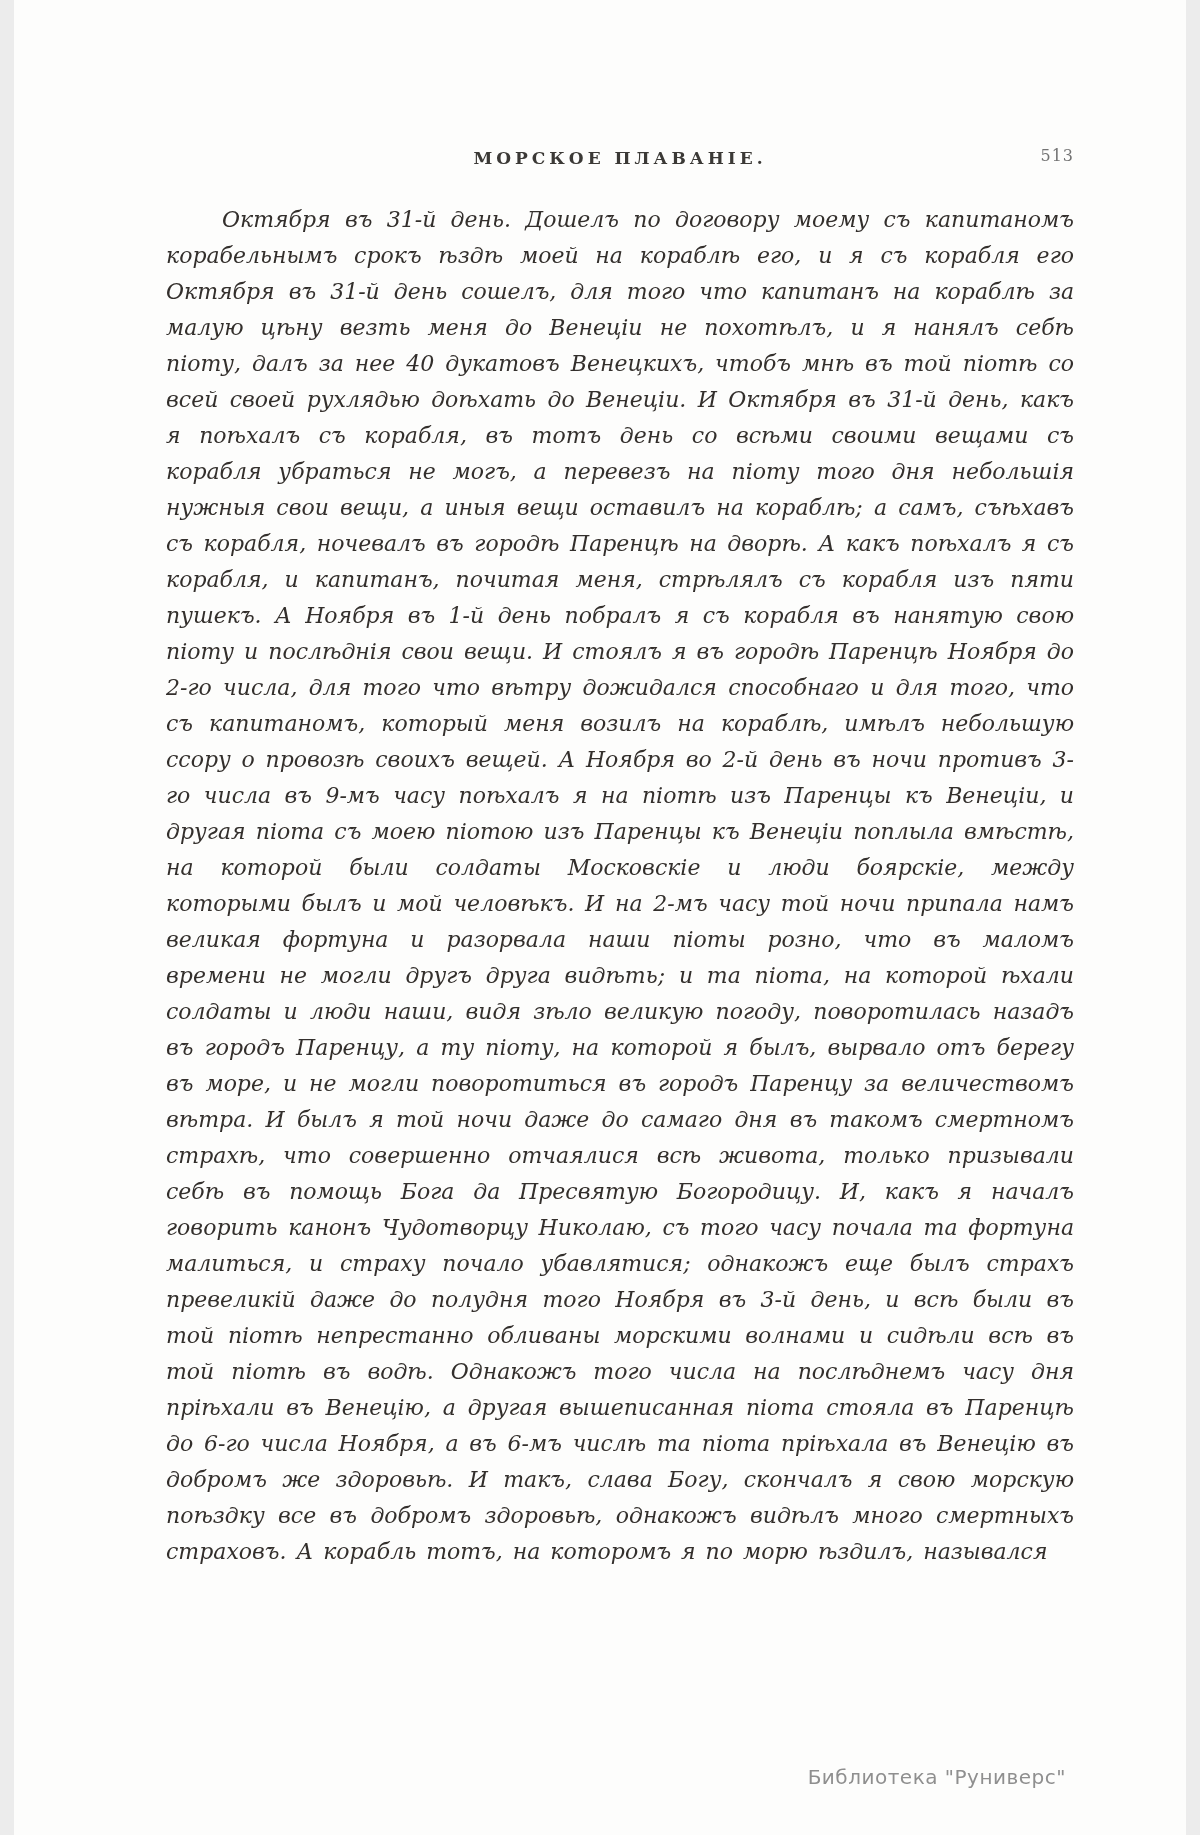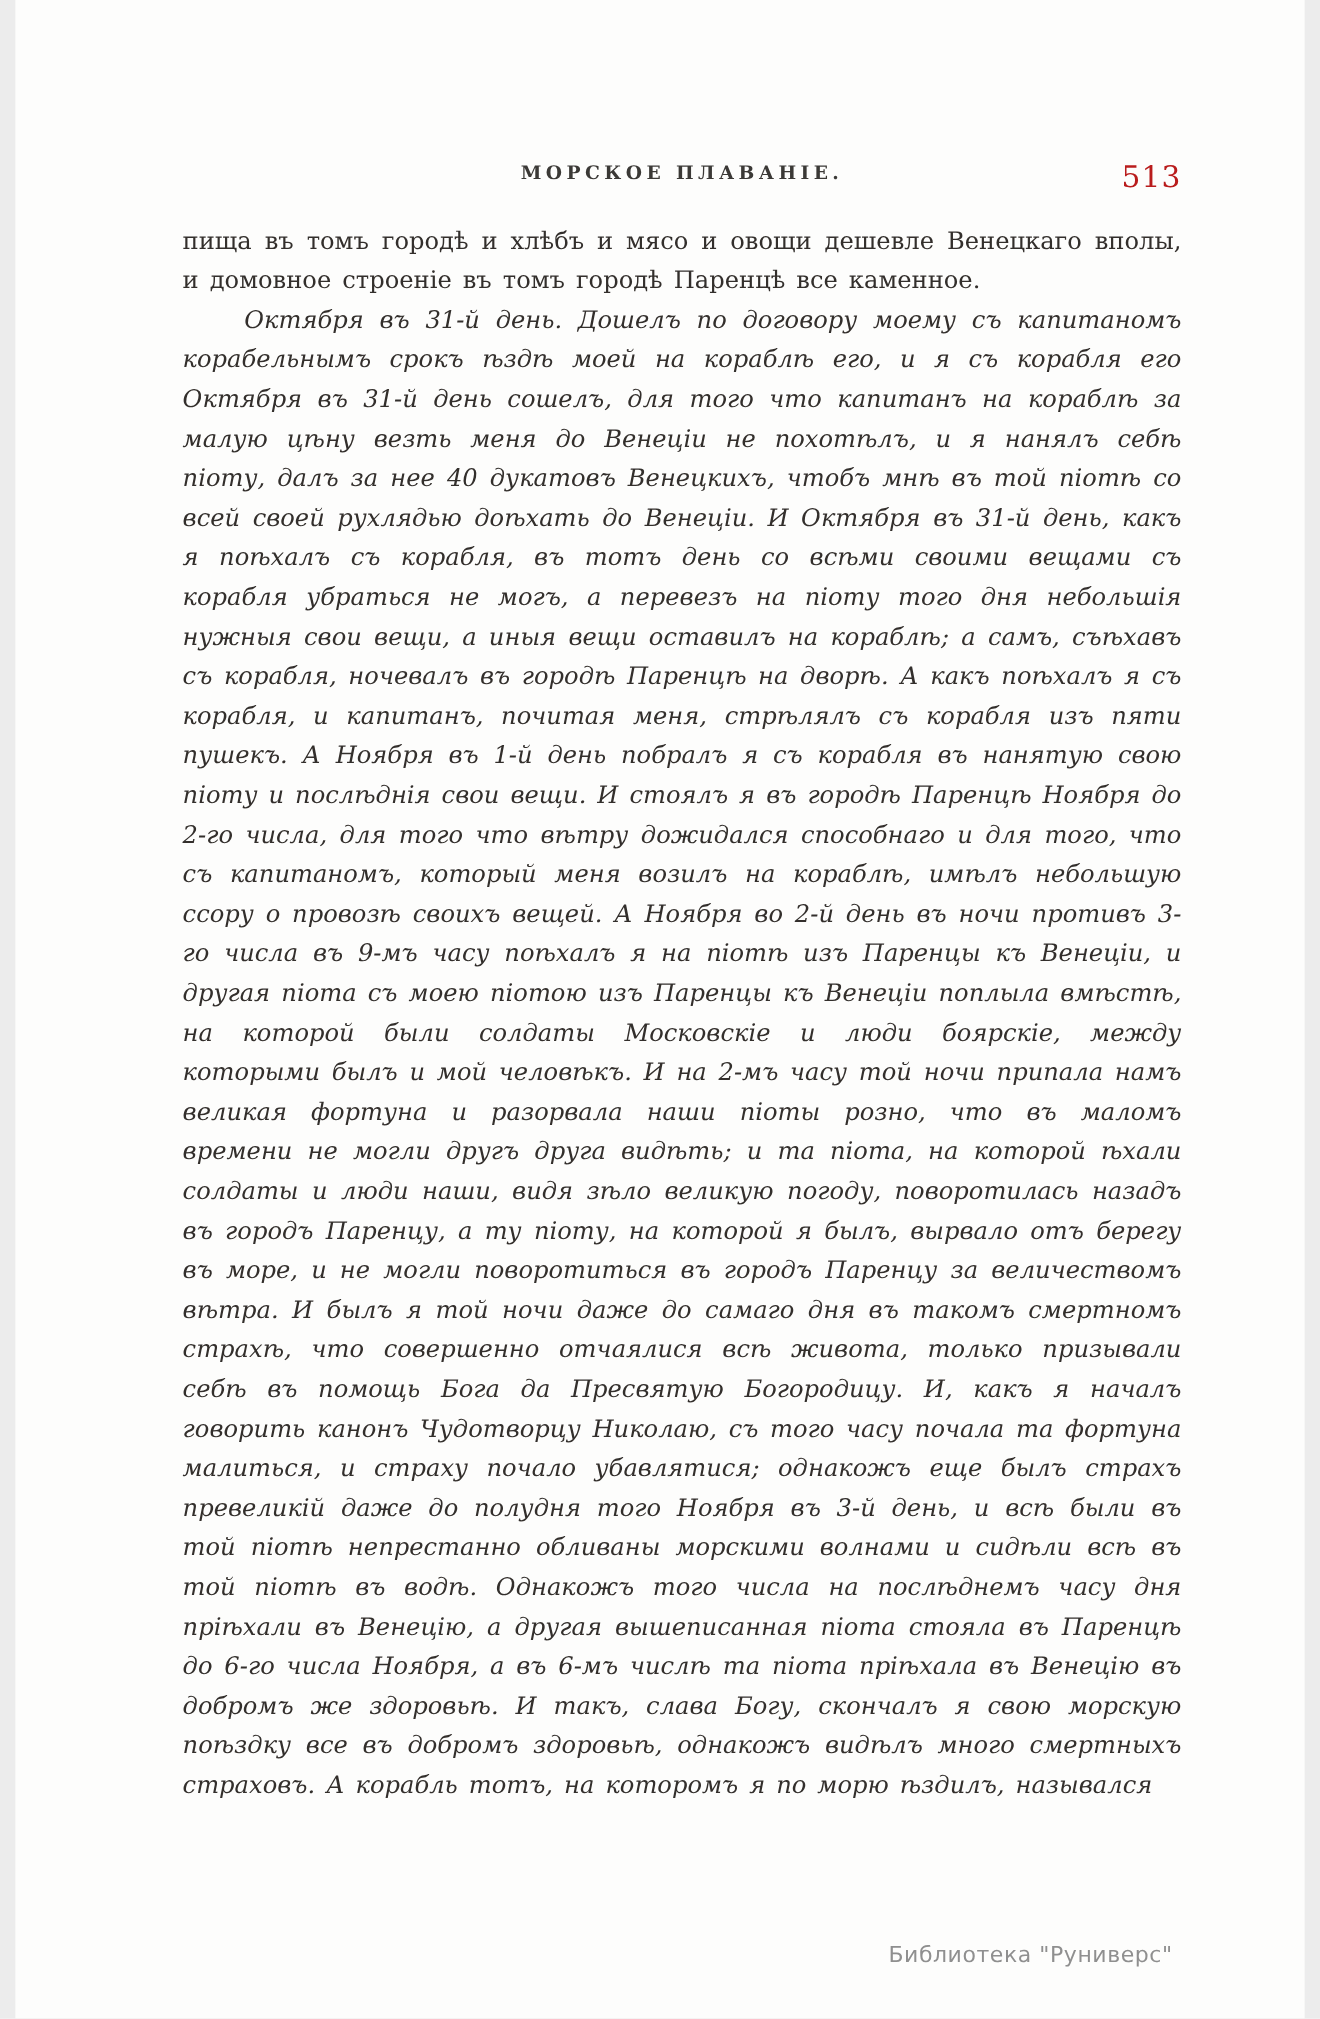--- a/index.html
+++ b/index.html
@@ -35,23 +35,23 @@
     text-align: center;
     font-size: 17px;
     font-weight: bold;
     letter-spacing: 4px;
     color: #3b3936;
   }
   .page-number {
     position: absolute;
     right: 0;
     top: -2px;
-    font-size: 27px;
+    font-size: 16px;
     letter-spacing: 1px;
-    color: #b91c1c;
+    color: #737373;
   }
   .body-text p {
     margin: 0;
     font-size: 22px;
     line-height: 36px;
     text-align: justify;
     word-spacing: 3px;
     color: #332f2c;
   }
   .body-text p.indented {
@@ -71,18 +71,17 @@
 </head>
 <body>
 
 <div class="page">
   <div class="content">
     <div class="running-head">
       <span class="running-title">МОРСКОЕ ПЛАВАНІЕ.</span>
       <span class="page-number">513</span>
     </div>
     <div class="body-text">
-      <p>пища въ томъ городѣ и хлѣбъ и мясо и овощи дешевле Венецкаго вполы, и домовное строеніе въ томъ городѣ Паренцѣ все каменное.</p>
       <p class="indented">Октября въ 31-й день. Дошелъ по договору моему съ капитаномъ корабельнымъ срокъ ѣздѣ моей на кораблѣ его, и я съ корабля его Октября въ 31-й день сошелъ, для того что капитанъ на кораблѣ за малую цѣну везть меня до Венеціи не похотѣлъ, и я нанялъ себѣ піоту, далъ за нее 40 дукатовъ Венецкихъ, чтобъ мнѣ въ той піотѣ со всей своей рухлядью доѣхать до Венеціи. И Октября въ 31-й день, какъ я поѣхалъ съ корабля, въ тотъ день со всѣми своими вещами съ корабля убраться не могъ, а перевезъ на піоту того дня небольшія нужныя свои вещи, а иныя вещи оставилъ на кораблѣ; а самъ, съѣхавъ съ корабля, ночевалъ въ городѣ Паренцѣ на дворѣ. А какъ поѣхалъ я съ корабля, и капитанъ, почитая меня, стрѣлялъ съ корабля изъ пяти пушекъ. А Ноября въ 1-й день побралъ я съ корабля въ нанятую свою піоту и послѣднія свои вещи. И стоялъ я въ городѣ Паренцѣ Ноября до 2-го числа, для того что вѣтру дожидался способнаго и для того, что съ капитаномъ, который меня возилъ на кораблѣ, имѣлъ небольшую ссору о провозѣ своихъ вещей. А Ноября во 2-й день въ ночи противъ 3-го числа въ 9-мъ часу поѣхалъ я на піотѣ изъ Паренцы къ Венеціи, и другая піота съ моею піотою изъ Паренцы къ Венеціи поплыла вмѣстѣ, на которой были солдаты Московскіе и люди боярскіе, между которыми былъ и мой человѣкъ. И на 2-мъ часу той ночи припала намъ великая фортуна и разорвала наши піоты розно, что въ маломъ времени не могли другъ друга видѣть; и та піота, на которой ѣхали солдаты и люди наши, видя зѣло великую погоду, поворотилась назадъ въ городъ Паренцу, а ту піоту, на которой я былъ, вырвало отъ берегу въ море, и не могли поворотиться въ городъ Паренцу за величествомъ вѣтра. И былъ я той ночи даже до самаго дня въ такомъ смертномъ страхѣ, что совершенно отчаялися всѣ живота, только призывали себѣ въ помощь Бога да Пресвятую Богородицу. И, какъ я началъ говорить канонъ Чудотворцу Николаю, съ того часу почала та фортуна малиться, и страху почало убавлятися; однакожъ еще былъ страхъ превеликій даже до полудня того Ноября въ 3-й день, и всѣ были въ той піотѣ непрестанно обливаны морскими волнами и сидѣли всѣ въ той піотѣ въ водѣ. Однакожъ того числа на послѣднемъ часу дня пріѣхали въ Венецію, а другая вышеписанная піота стояла въ Паренцѣ до 6-го числа Ноября, а въ 6-мъ числѣ та піота пріѣхала въ Венецію въ добромъ же здоровьѣ. И такъ, слава Богу, скончалъ я свою морскую поѣздку все въ добромъ здоровьѣ, однакожъ видѣлъ много смертныхъ страховъ. А корабль тотъ, на которомъ я по морю ѣздилъ, назывался</p>
     </div>
   </div>
   <div class="watermark">Библиотека "Руниверс"</div>
 </div>
 
 </body></html>

